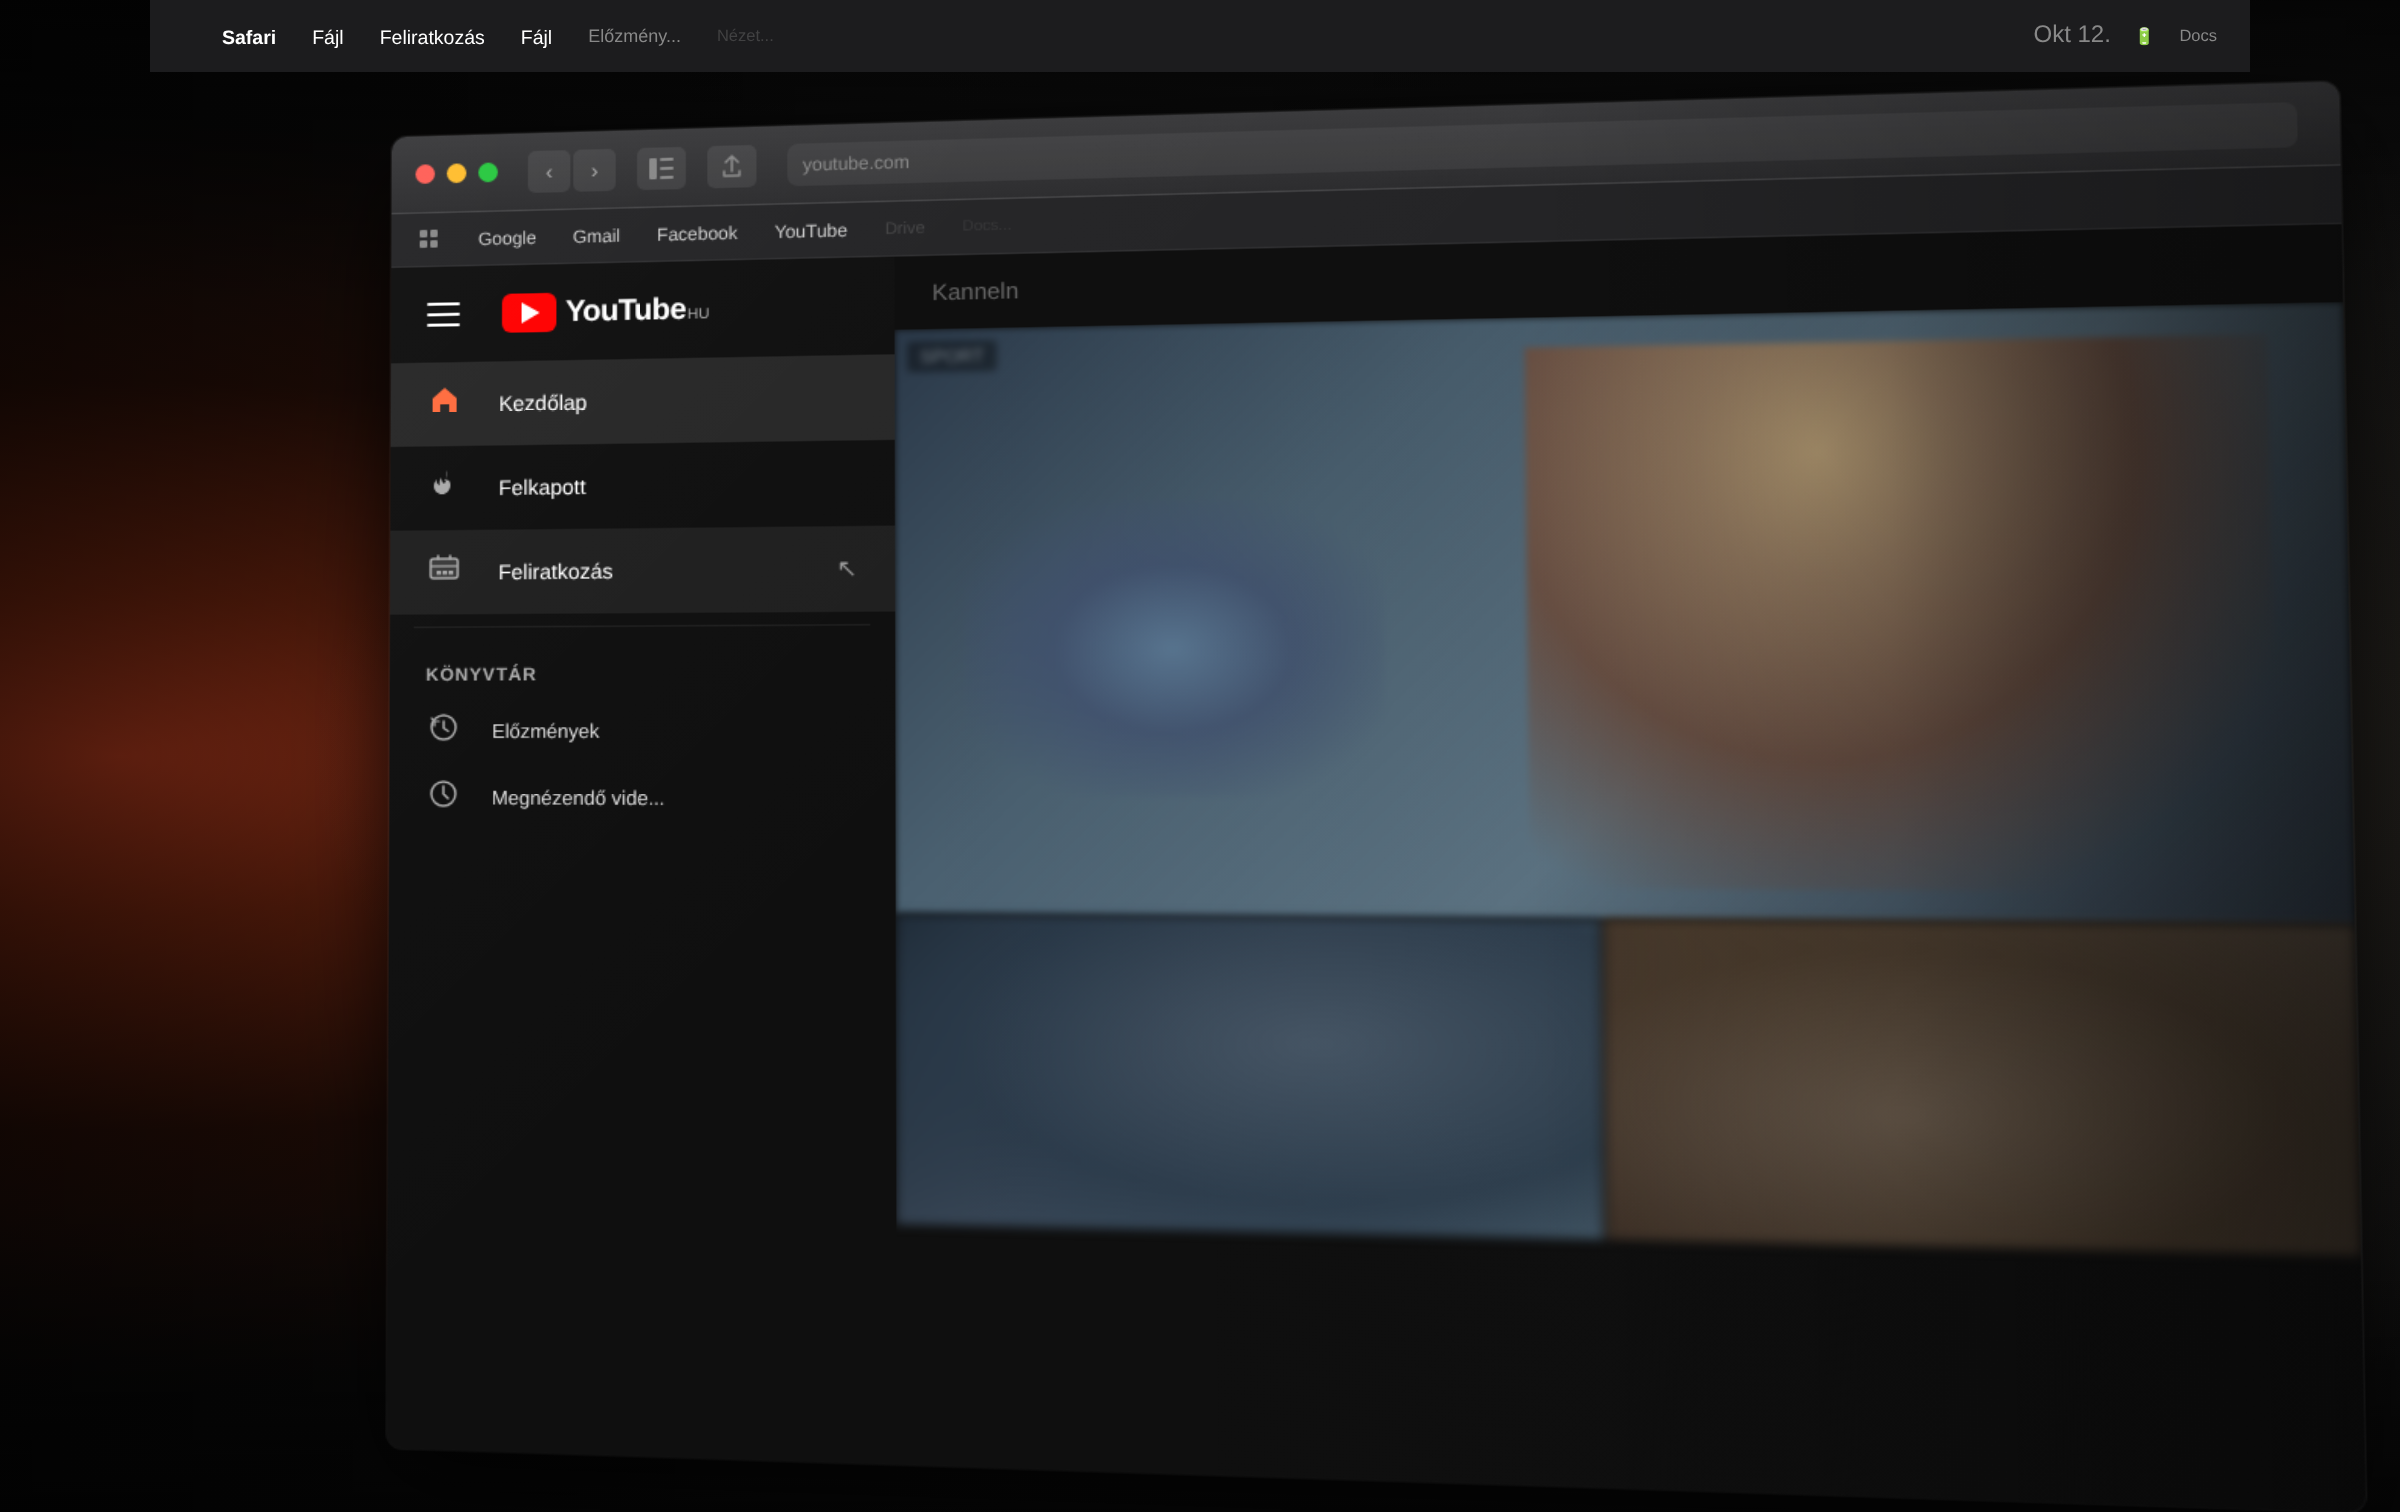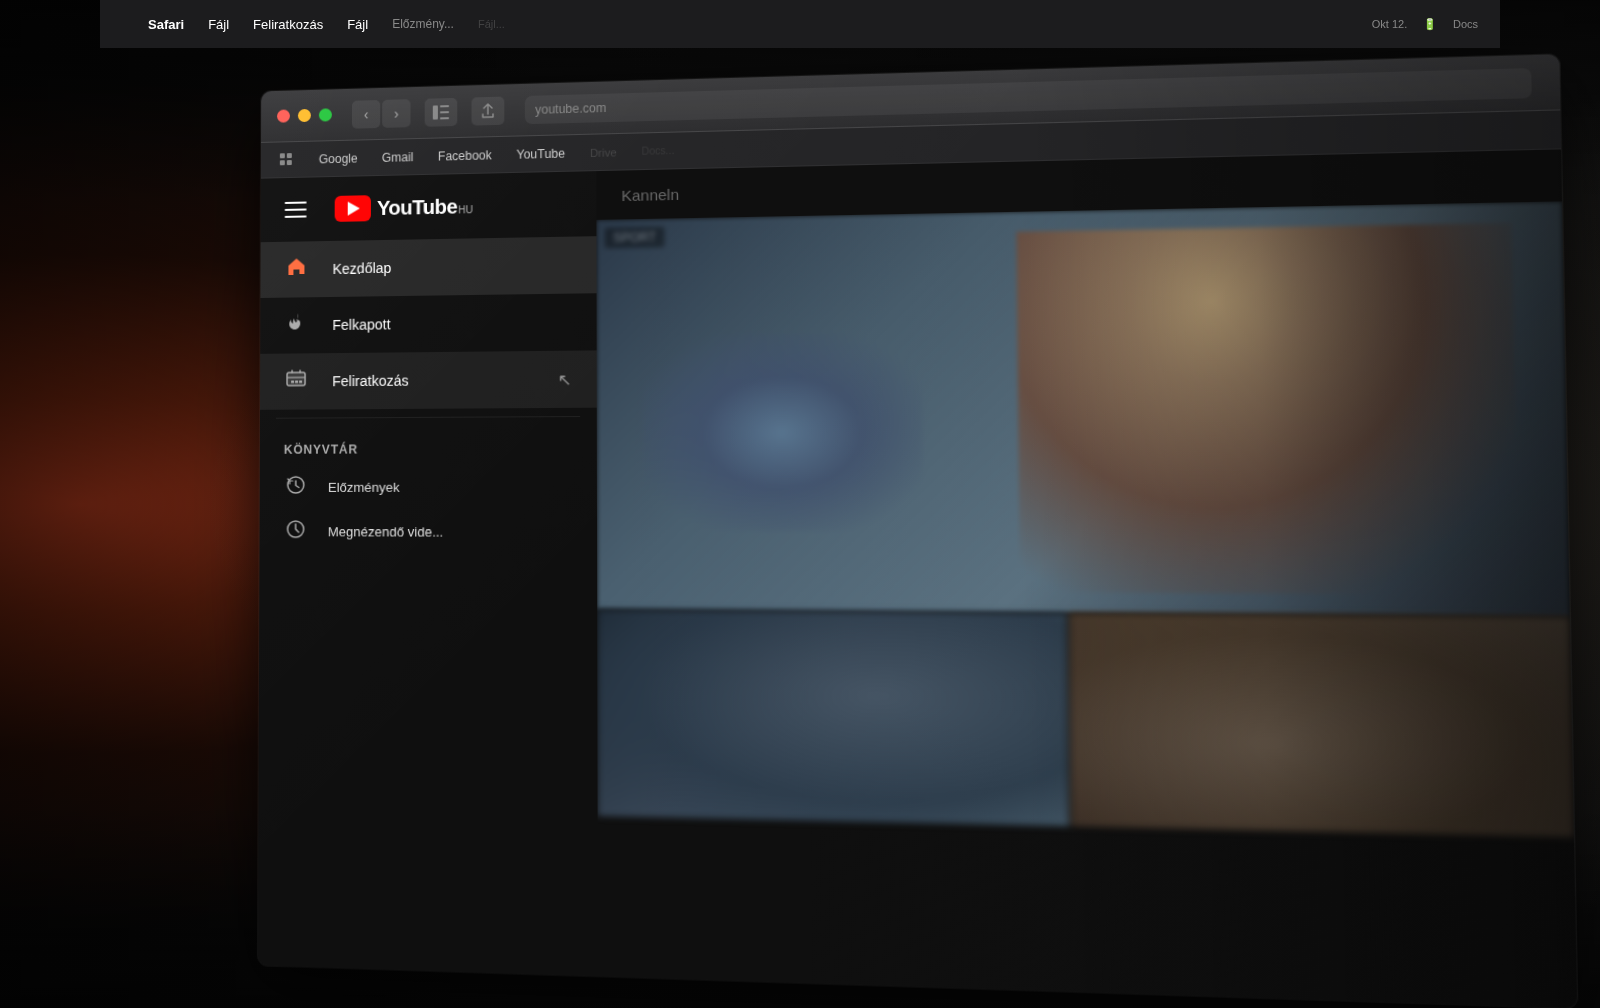--- a/index.html
+++ b/index.html
@@ -445,23 +445,23 @@
 </head>
 <body>
 
 <div class="macos-menubar">
   <span class="apple-logo"></span>
   <span class="menu-item active">Safari</span>
   <span class="menu-item">Fájl</span>
   <span class="menu-item">Feliratkozás</span>
   <span class="menu-item">Fájl</span>
   <span class="menu-item" style="color:#888; font-size:12px;">Előzmény...</span>
-  <span class="menu-item" style="color:#666; font-size:11px; opacity:0.5;">Fájl...</span>
+  <span class="menu-item" style="color:#666; font-size:11px; opacity:0.5;">Nézet...</span>
   <div class="menu-right">
-    <span class="menu-right-item" style="color:#888; font-size:11px;">Okt 12.</span>
+    <span class="menu-right-item" style="color:#888; font-size:16px;">Okt 12.</span>
     <span class="menu-right-item" style="color:#888; font-size:11px;">🔋</span>
     <span class="menu-right-item" style="color:#888; font-size:11px;">Docs</span>
   </div>
 </div>
 
 <div class="bg-scene"></div>
 <div class="vignette"></div>
 
 <div class="monitor">
 

